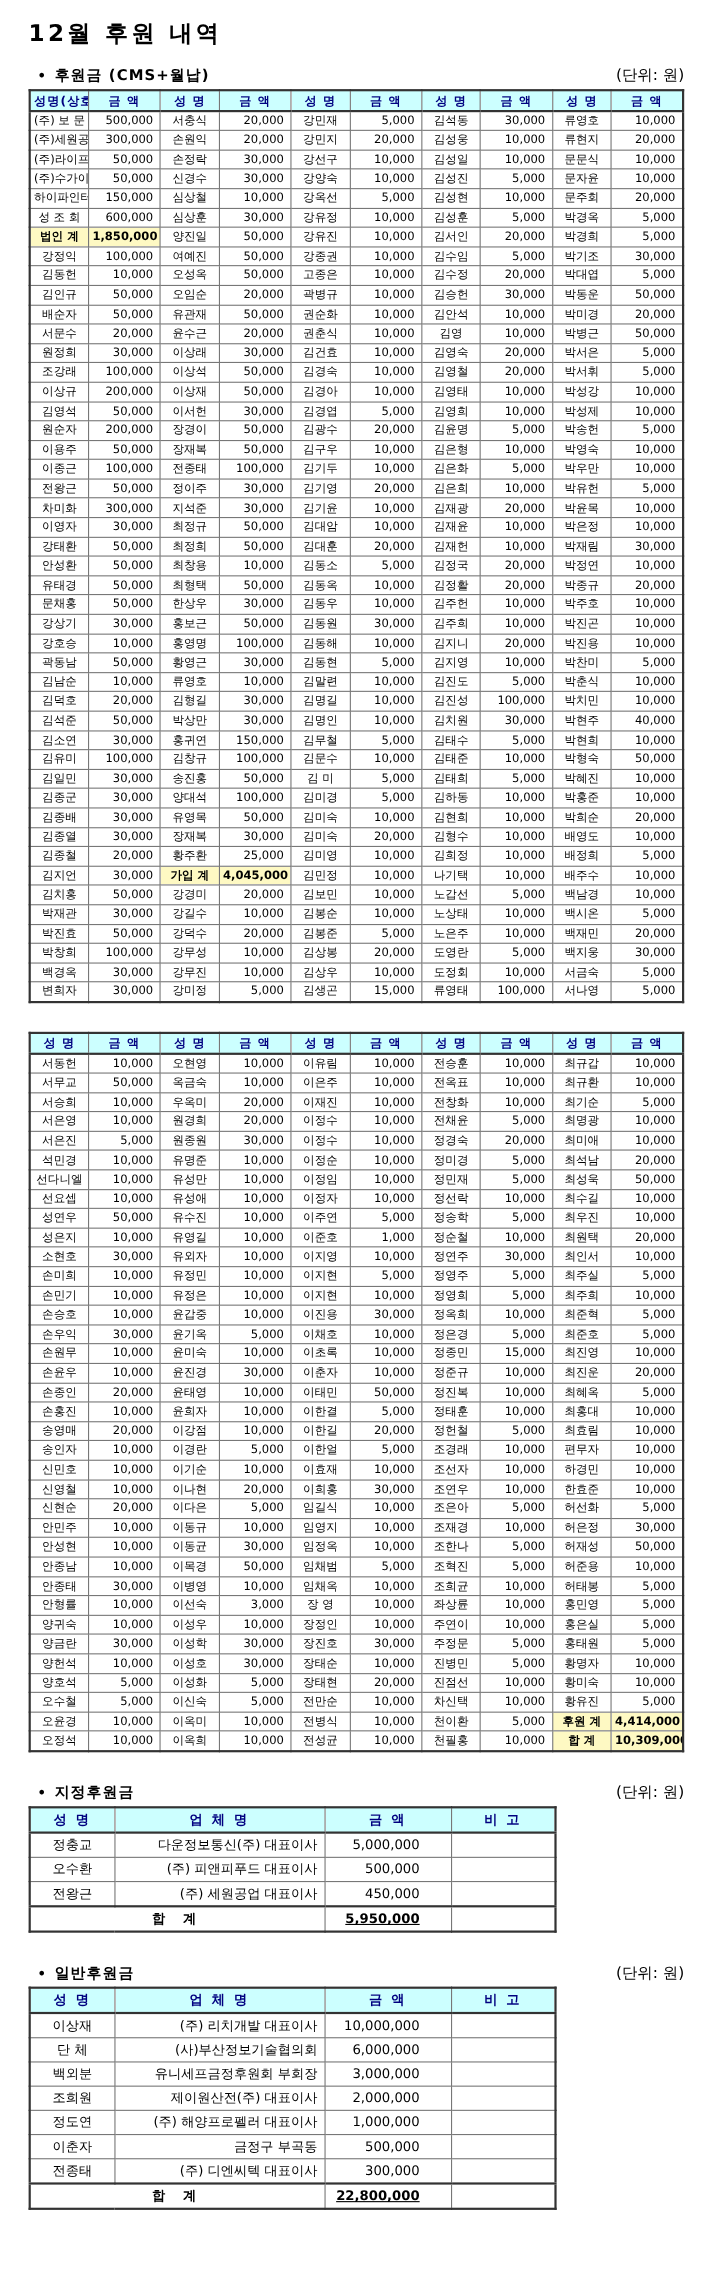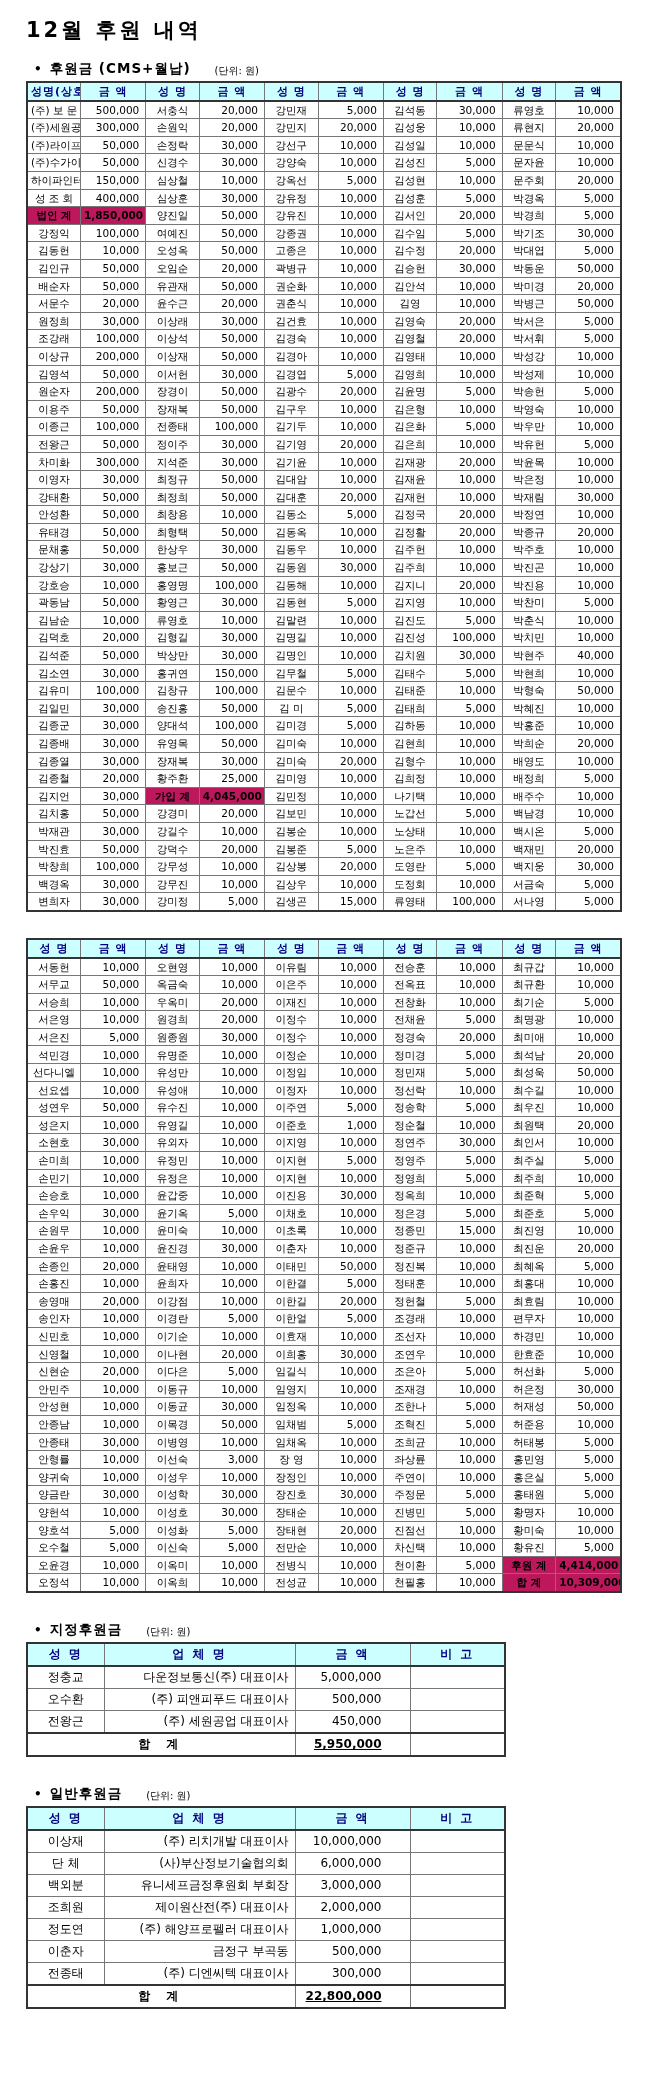--- a/index.html
+++ b/index.html
@@ -1,34 +1,34 @@
 <!DOCTYPE html>
 <html><head>
 <meta charset="utf-8">
 <style>
   html,body{margin:0;padding:0;background:#fff;}
   body{width:650px;font-family:"DejaVu Sans","Liberation Sans",sans-serif;color:#000;}
   .page{padding:10px 28px 30px 26px;}
   h1{font-size:21px;font-weight:bold;letter-spacing:3px;margin:6px 0 16px 0;}
-  .sec-head{display:flex;justify-content:flex-start;align-items:flex-end;width:596px;margin:4px 0 3px 0;}
+  .sec-head{display:flex;justify-content:space-between;align-items:flex-end;width:596px;margin:4px 0 3px 0;}
   .sec-title{font-size:13.5px;font-weight:bold;letter-spacing:1px;}
   .bullet{font-size:12px;margin:0 7px 0 8px;}
-  .unit{font-size:10px;font-weight:normal;margin-left:24px;}
+  .unit{font-size:14px;font-weight:normal;margin-left:24px;}
   table{border-collapse:collapse;table-layout:fixed;background:#fff;}
   .t-cms{width:596px;border:2px solid #333;}
   .t-cms th,.t-cms td{border:1px solid #777;height:16.6px;padding:0 3px;font-size:10.5px;
     overflow:hidden;white-space:nowrap;line-height:1;}
   .t-cms thead th{background:#ccffff;color:#000080;font-weight:bold;text-align:center;
     border-bottom:2px solid #333;font-size:11px;letter-spacing:1px;}
   .t-cms col:nth-child(1){width:76px;}
   .t-cms col:nth-child(even){width:61px;}
   .t-cms col:nth-child(odd){width:50px;}
   .nm{text-align:center;}
   .amt{text-align:right;padding-right:6px !important;}
-  .hl{background:#be185d;font-weight:bold;}
+  .hl{background:#fef9c3;font-weight:bold;}
   .gap1{height:26px;}
   .gap2{height:24px;}
   .t-info{width:478px;border:2px solid #333;margin-top:3px;}
   .t-info th,.t-info td{border:1px solid #777;height:21px;padding:0 6px;font-size:12px;
     overflow:hidden;white-space:nowrap;}
   .t-info thead th{background:#ccffff;color:#000080;font-weight:bold;text-align:center;
     border-bottom:2px solid #333;letter-spacing:2px;}
   .t-info col:nth-child(1){width:77px;}
   .t-info col:nth-child(2){width:191px;}
   .t-info col:nth-child(3){width:115px;}
@@ -134,21 +134,21 @@
           <td class="amt">10,000</td>
           <td class="nm">강옥선</td>
           <td class="amt">5,000</td>
           <td class="nm">김성현</td>
           <td class="amt">10,000</td>
           <td class="nm">문주회</td>
           <td class="amt">20,000</td>
         </tr>
         <tr>
           <td class="nm">성 조 회</td>
-          <td class="amt">400,000</td>
+          <td class="amt">600,000</td>
           <td class="nm">심상훈</td>
           <td class="amt">30,000</td>
           <td class="nm">강유정</td>
           <td class="amt">10,000</td>
           <td class="nm">김성훈</td>
           <td class="amt">5,000</td>
           <td class="nm">박경옥</td>
           <td class="amt">5,000</td>
         </tr>
         <tr>

